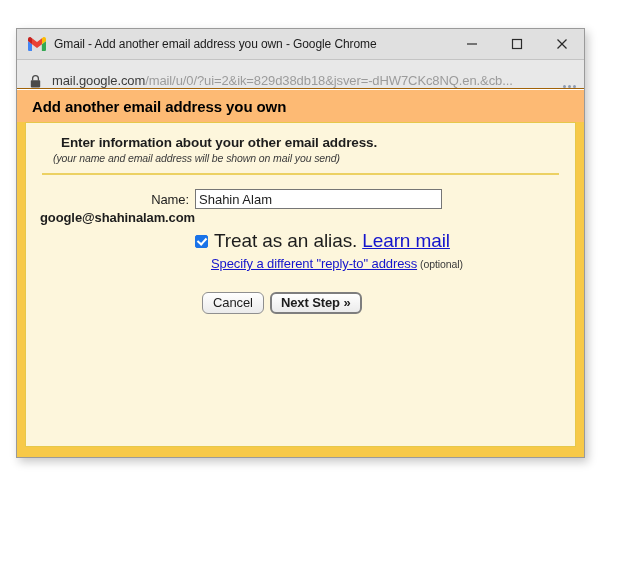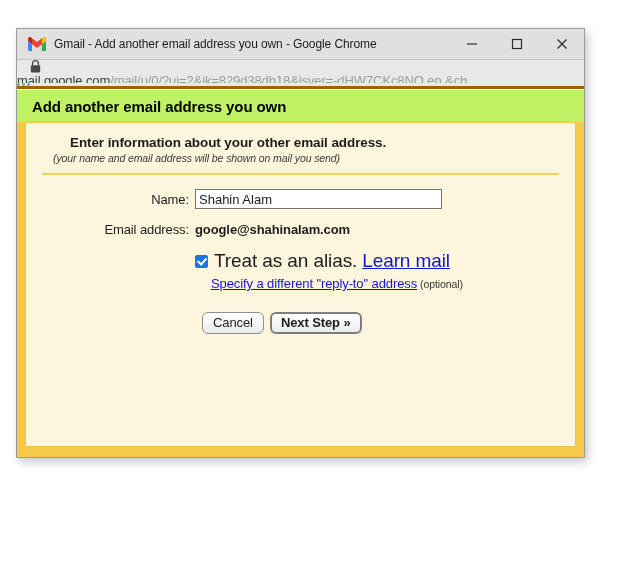--- a/index.html
+++ b/index.html
@@ -59,25 +59,24 @@
     justify-content: center;
     flex: 0 0 auto;
   }
   .win-btn svg { display: block; }
 
   
   #url-bar {
     height: 29px;
     background: #e8e8e8;
     display: flex;
-    align-items: flex-start;
-    border-bottom: 3px solid #a16207;
+    align-items: flex-end;
+    border-bottom: 1px solid #a16207;
     box-sizing: border-box;
     position: relative;
-    flex-direction: column;
   }
   #lock-icon {
     margin-left: 13px;
     margin-right: 11px;
     flex: 0 0 auto;
     display: block;
   }
   #url-text {
     font-size: 13px;
     color: #9b9b9b;
@@ -105,21 +104,21 @@
     position: absolute;
     left: 0;
     top: 61px;
     right: 0;
     bottom: 0;
     background: #f7c948;
     overflow: hidden;
   }
   #page-header {
     height: 32px;
-    background: #bef264;
+    background: #fdba74;
     display: flex;
     align-items: center;
     padding-left: 15px;
     box-sizing: border-box;
   }
   #page-header h1 {
     margin: 0;
     font-size: 15px;
     font-weight: bold;
     color: #000000;
@@ -136,21 +135,21 @@
     border: 1px solid #e6c84a;
     box-sizing: border-box;
     padding: 12px 14px 0 14px;
     overflow: hidden;
   }
 
   #intro-title {
     font-size: 13.5px;
     font-weight: bold;
     color: #1d1d1d;
-    margin: 0 0 2px 30px;
+    margin: 0 0 2px 21px;
     letter-spacing: -0.1px;
   }
   #intro-sub {
     font-size: 10.5px;
     color: #3a3a3a;
     margin: 0 0 0 13px;
     letter-spacing: -0.1px;
     font-style: italic;
   }
   #divider {
@@ -162,21 +161,21 @@
 
   
   #form {
     margin-top: 14px;
     font-size: 13px;
     color: #1d1d1d;
   }
   .form-row {
     display: flex;
     align-items: center;
-    margin-bottom: 13px;
+    margin-bottom: 1px;
   }
   .form-label {
     width: 155px;
     text-align: right;
     padding-right: 6px;
     font-size: 13px;
     color: #1d1d1d;
     box-sizing: border-box;
     letter-spacing: -0.1px;
   }
@@ -333,21 +332,20 @@
       <hr id="divider">
 
       <div id="form">
 
         <div class="form-row">
           <span class="form-label">Name:</span>
           <input id="name-input" type="text" value="Shahin Alam" style="">
         </div>
 
         <div class="form-row">
-          <span class="form-label">Email address:</span>
           <span id="email-value">google@shahinalam.com</span>
         </div>
 
         <div class="indent-row">
           <span id="alias-checkbox"></span>
           <span class="alias-text">Treat as an alias.</span>
           <span style="width:5px"></span>
           <a class="blue-link" href="#">Learn mail</a>
         </div>
 

